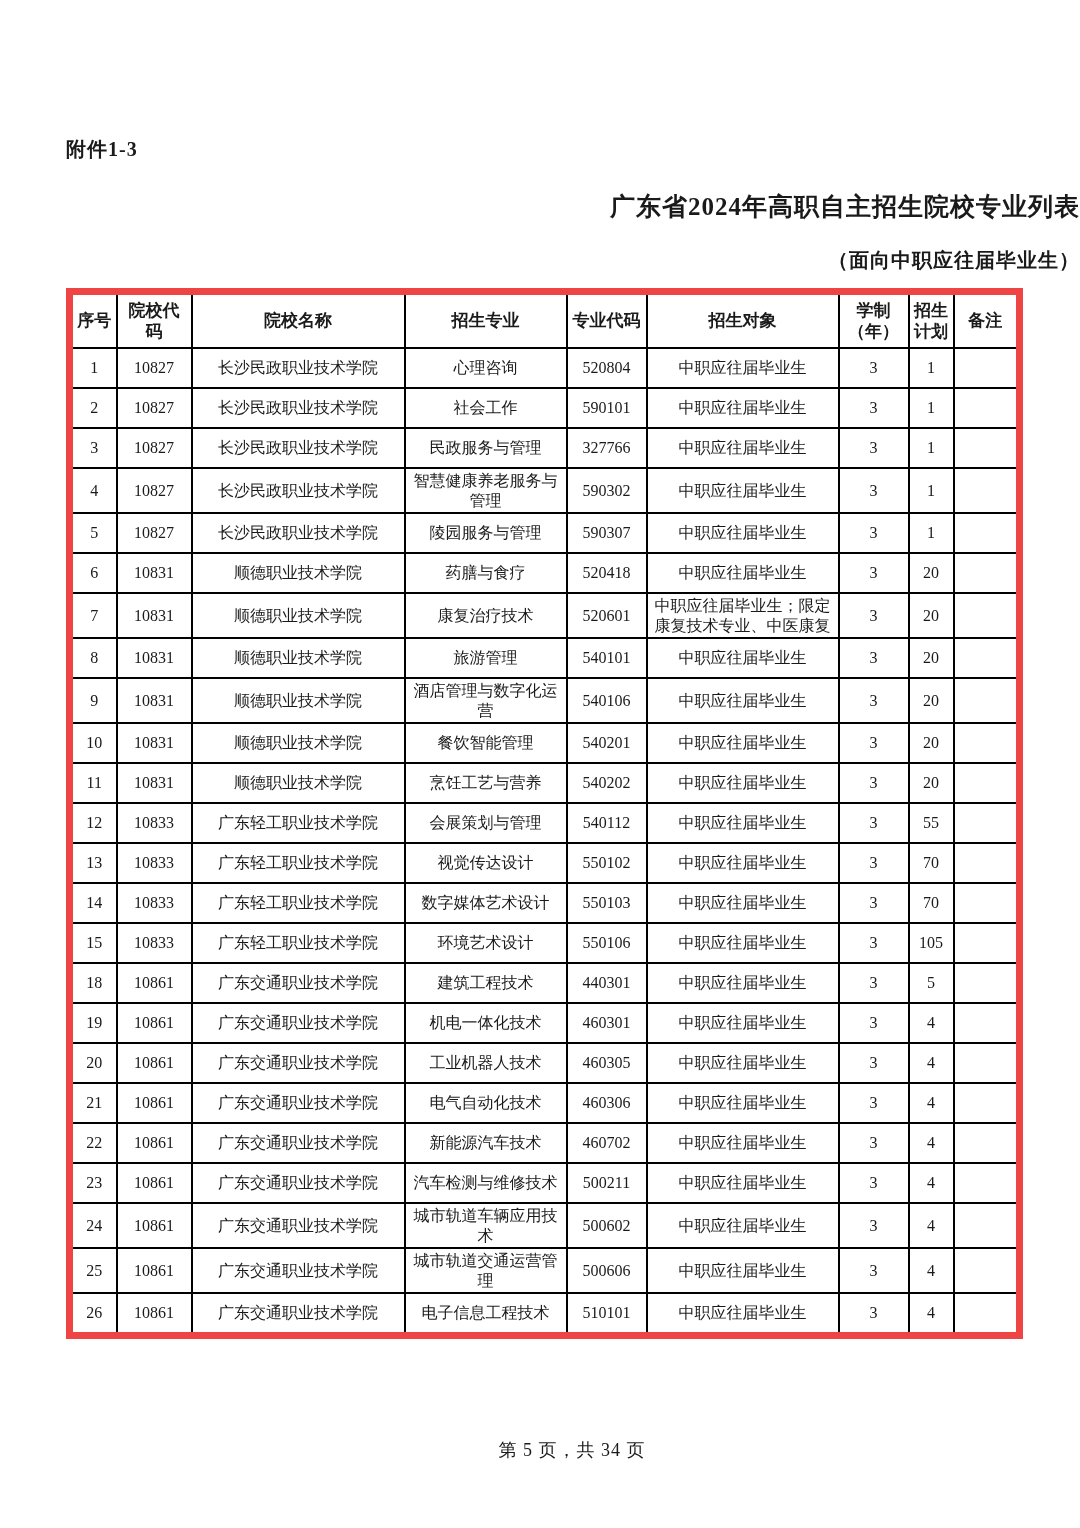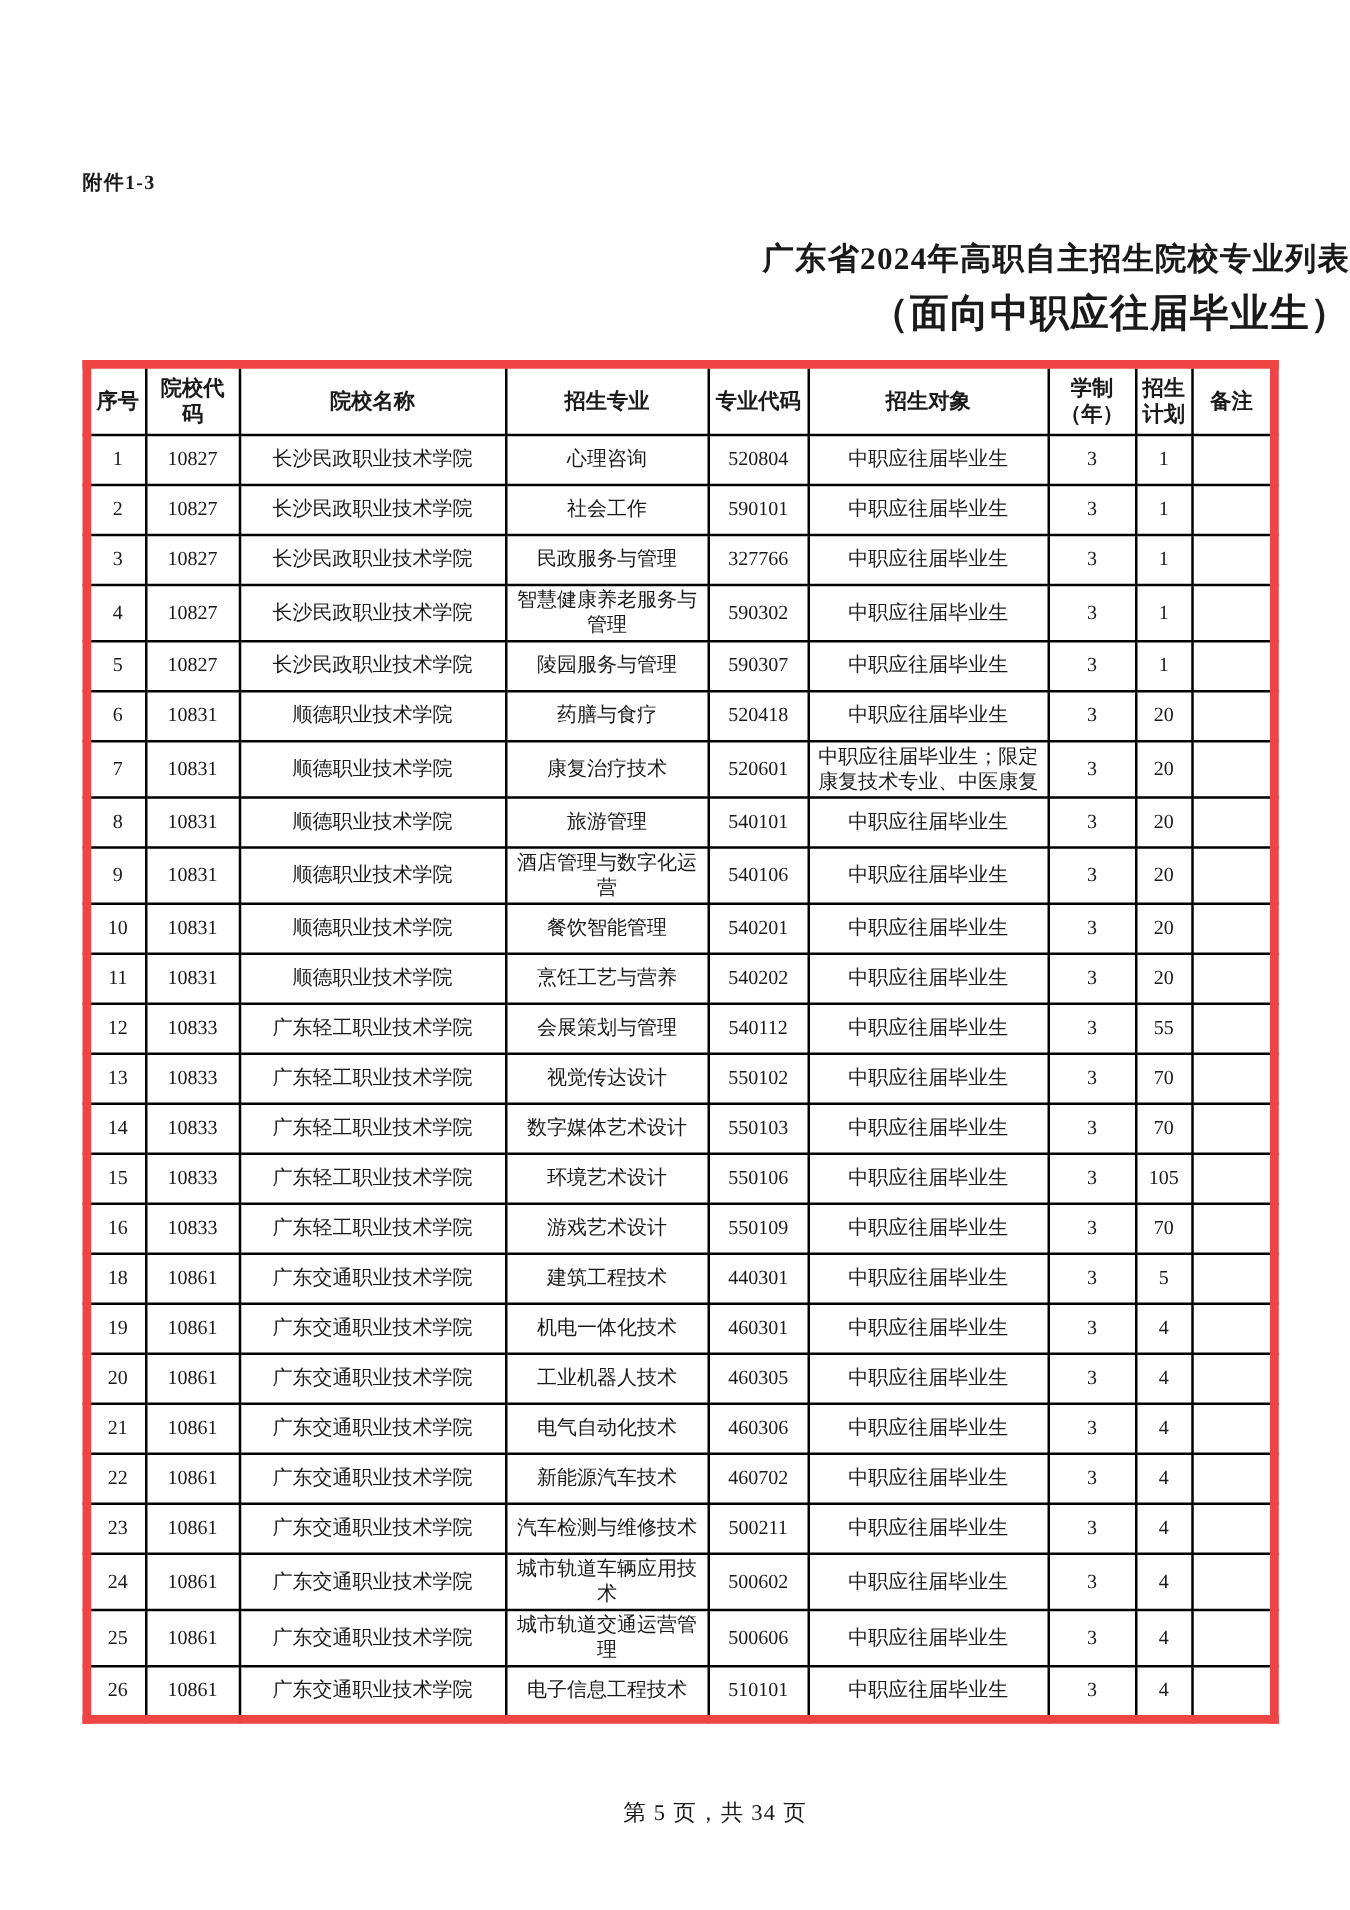--- a/index.html
+++ b/index.html
@@ -9,40 +9,40 @@
     height: 1528px;
     background: #ffffff;
     font-family: "Liberation Serif", "DejaVu Serif", serif;
     color: #1a1a1a;
     overflow: hidden;
   }
   .attachment-label {
     position: absolute;
     left: 66px;
     top: 136px;
-    font-size: 16px;
+    font-size: 20px;
     font-weight: bold;
     letter-spacing: 1px;
   }
   .title-block {
     position: absolute;
     top: 190px;
     left: 0;
     width: 1080px;
     text-align: right;
   }
   .title-line1 {
     font-size: 25px;
     font-weight: bold;
     letter-spacing: 1px;
   }
   .title-line2 {
-    font-size: 31px;
+    font-size: 20px;
     font-weight: bold;
-    margin-top: 7px;
+    margin-top: 24px;
     letter-spacing: 1px;
   }
   .doc-table {
     position: absolute;
     left: 66px;
     top: 288px;
     width: 950px;
     border-collapse: collapse;
     table-layout: fixed;
     border: 7px solid #ef4444;
@@ -276,31 +276,20 @@
           <td>10833</td>
           <td>广东轻工职业技术学院</td>
           <td>环境艺术设计</td>
           <td>550106</td>
           <td>中职应往届毕业生</td>
           <td>3</td>
           <td>105</td>
           <td></td>
         </tr>
         <tr>
-          <td>16</td>
-          <td>10833</td>
-          <td>广东轻工职业技术学院</td>
-          <td>游戏艺术设计</td>
-          <td>550109</td>
-          <td>中职应往届毕业生</td>
-          <td>3</td>
-          <td>70</td>
-          <td></td>
-        </tr>
-        <tr>
           <td>18</td>
           <td>10861</td>
           <td>广东交通职业技术学院</td>
           <td>建筑工程技术</td>
           <td>440301</td>
           <td>中职应往届毕业生</td>
           <td>3</td>
           <td>5</td>
           <td></td>
         </tr>

